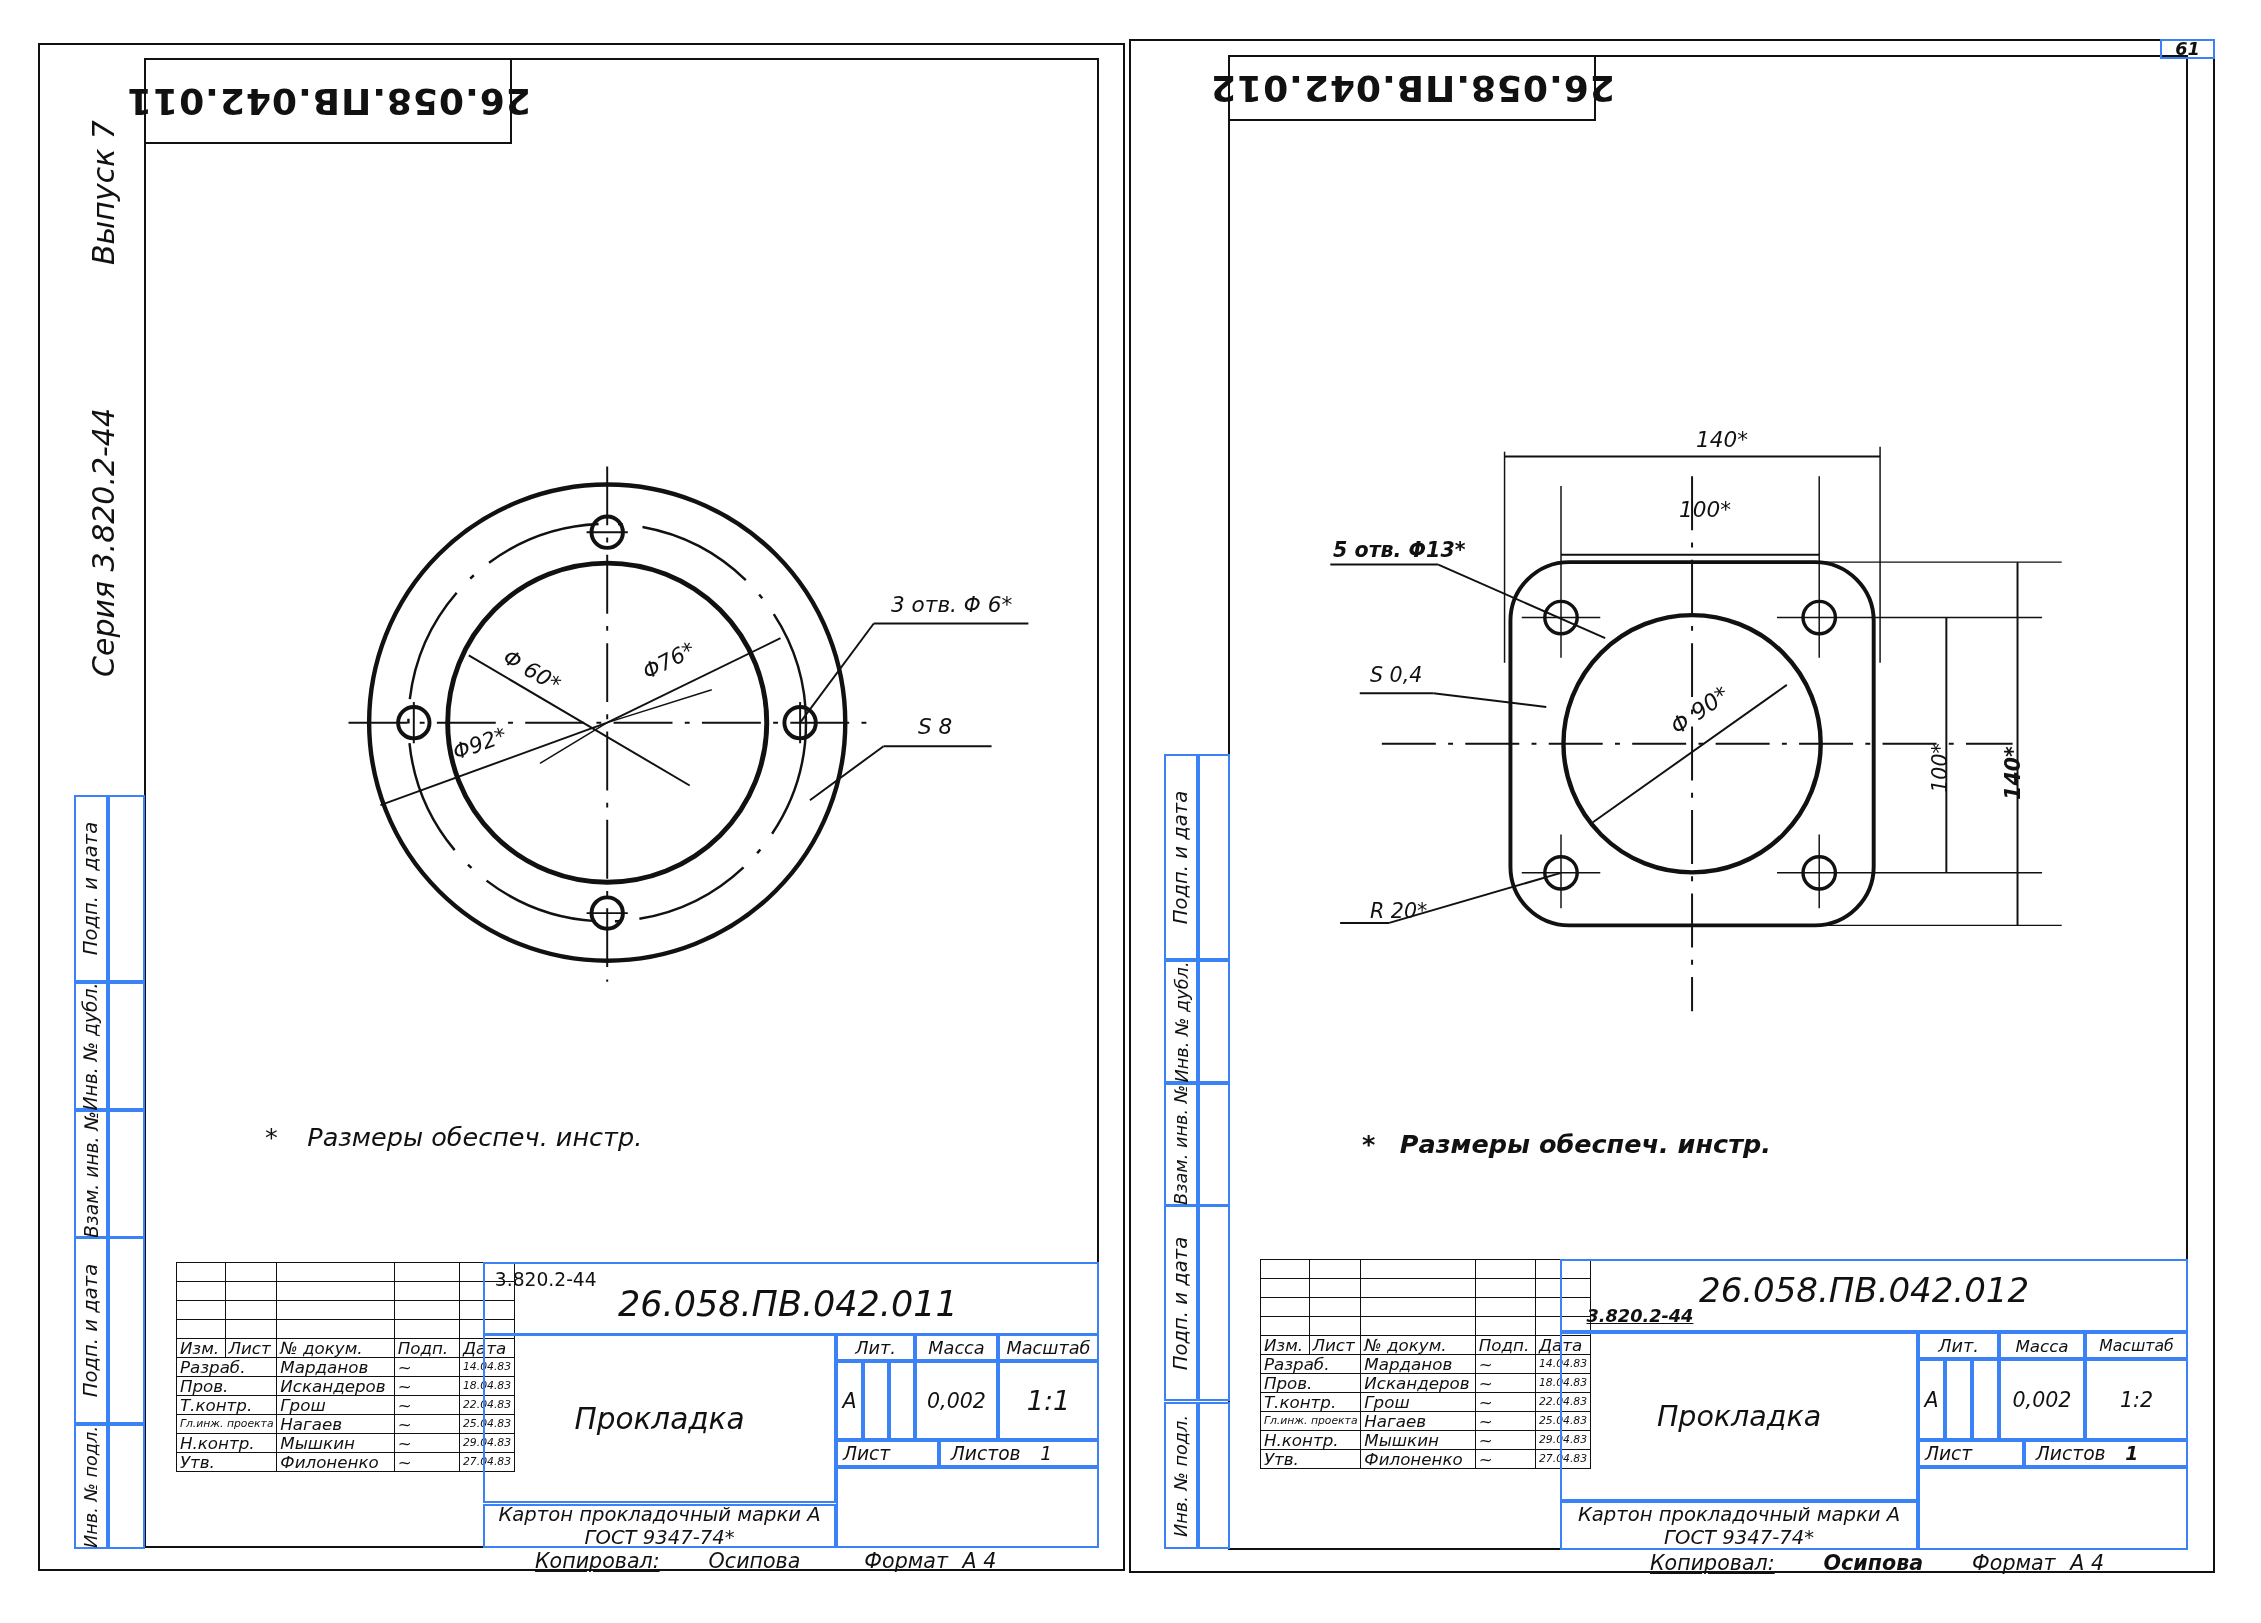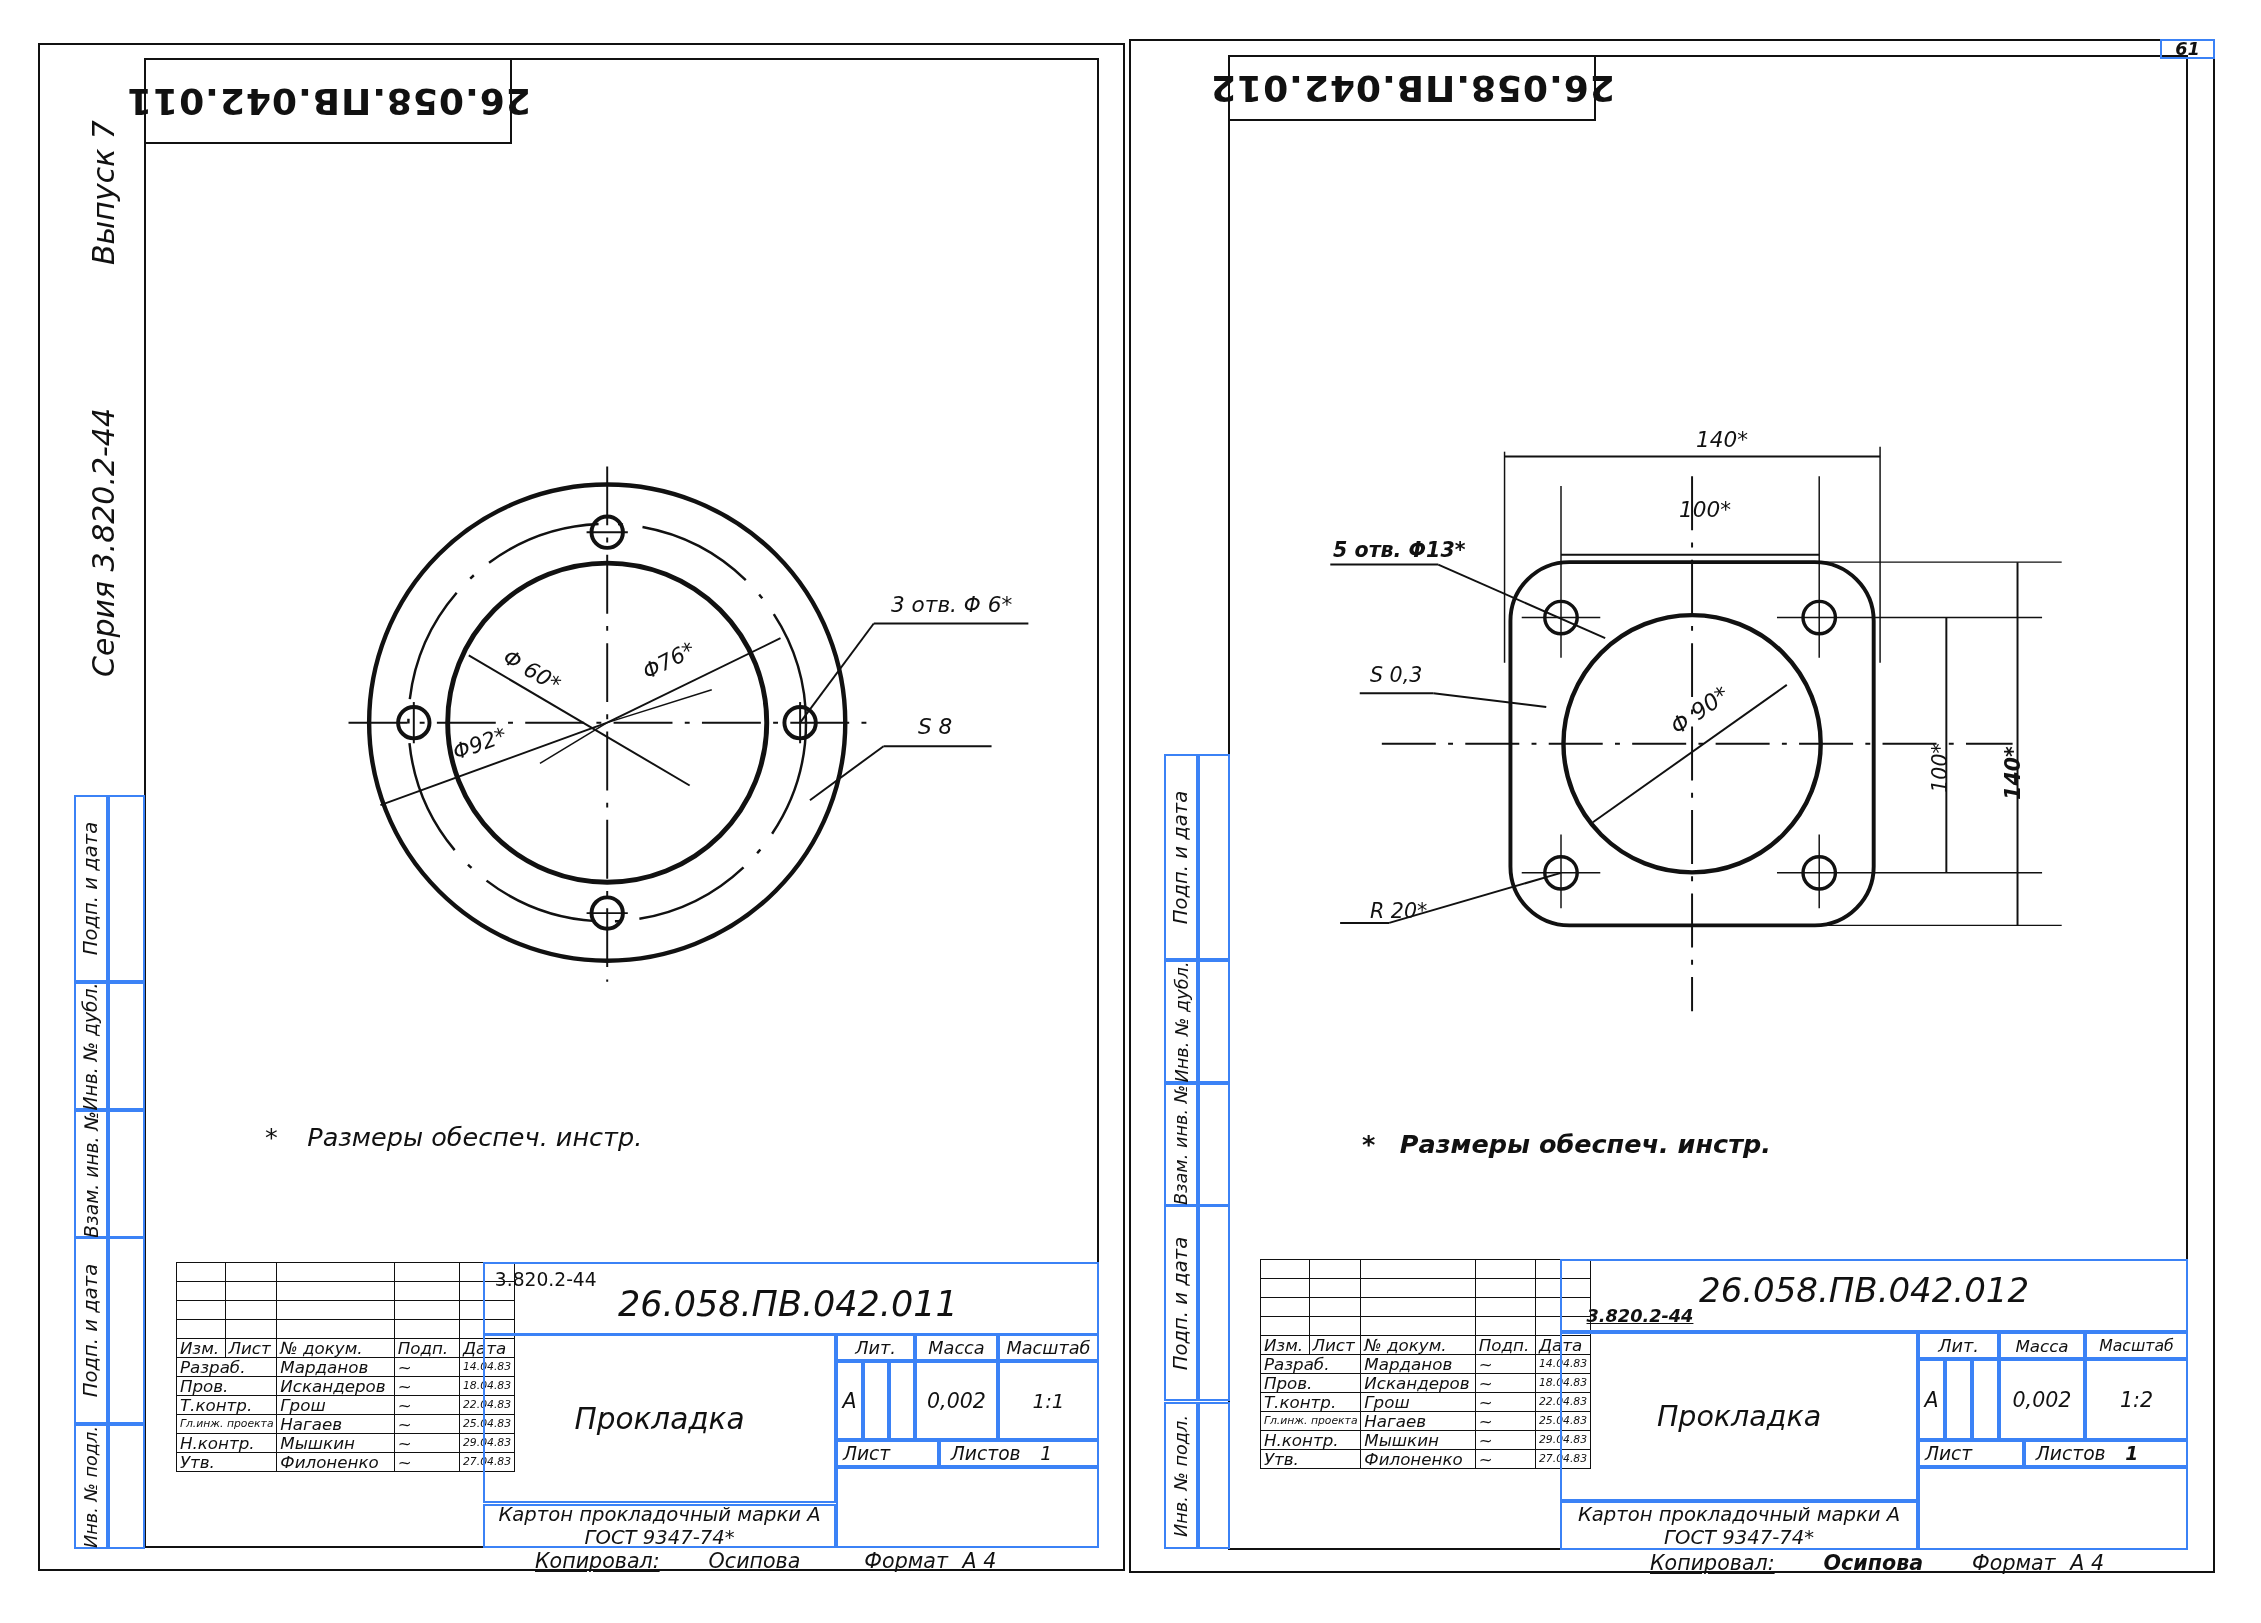--- a/index.html
+++ b/index.html
@@ -201,21 +201,21 @@
       </div>
     <div class="cell" style="left:836px; top:1361px; width:27px; height:79px;">
         <span style="font-size:20.6px;">А</span>
       </div>
     <div class="cell" style="left:863px; top:1361px; width:25.5px; height:79px;"></div>
     <div class="cell" style="left:889px; top:1361px; width:26px; height:79px;"></div>
     <div class="cell" style="left:915px; top:1361px; width:83px; height:79px;">
         <span style="font-size:20.6px;">0,002</span>
       </div>
     <div class="cell" style="left:998px; top:1361px; width:101px; height:79px;">
-        <span style="font-size:20px;">1:1</span>
+        <span style="font-size:27px;">1:1</span>
       </div>
     <div class="cell" style="left:836px; top:1440px; width:103px; height:27px; justify-content:flex-start; padding-left:4.9px;">
         <span style="font-size:18.7px;">Лист</span>
       </div>
     <div class="cell" style="left:939px; top:1440px; width:160px; height:27px; justify-content:flex-start; padding-left:9.8px;">
         <span style="font-size:18.7px; margin-right:19.6px;">Листов</span>
         <span style="font-size:18.7px;">1</span>
       </div>
     <div class="cell" style="left:836px; top:1467px; width:263px; height:81px;"></div>
 
@@ -303,21 +303,21 @@
       <line x1="2770" y1="1412" x2="2920" y2="1412" stroke-width="4"></line>
       <line x1="2920" y1="1412" x2="3150" y2="1440" stroke-width="4"></line>
 
       <line x1="2730" y1="1880" x2="2830" y2="1880" stroke-width="4"></line>
       <line x1="2830" y1="1880" x2="3180" y2="1778" stroke-width="4"></line>
     </g>
   </svg>
   <div class="hw abs" style="left:1696px; top:427px; font-size:21.6px;">140*</div>
   <div class="hw abs" style="left:1679px; top:497px; font-size:21.6px;">100*</div>
   <div class="hw abs" style="left:1333px; top:538px; font-size:20.6px; font-weight:bold;">5 отв. Φ13*</div>
-  <div class="hw abs" style="left:1370px; top:663px; font-size:20.6px;">S 0,3</div>
+  <div class="hw abs" style="left:1370px; top:663px; font-size:20.6px;">S 0,4</div>
   <div class="hw abs" style="left:1667px; top:697px; font-size:22.6px; transform:rotate(-35deg);">Φ 90*</div>
   <div class="hw abs" style="left:1915px; top:756px; font-size:20.6px; transform:rotate(-90deg);">100*</div>
   <div class="hw abs" style="left:1986px; top:761px; font-size:20.6px; font-weight:bold; transform:rotate(-90deg);">140*</div>
   <div class="hw abs" style="left:1370px; top:899px; font-size:20.6px;">R 20*</div>
 
   <div class="hw abs" style="left:1362px; top:1129px; font-size:25.5px; font-weight:bold;">
     <span style="margin-right:24.5px;">*</span><span>Размеры обеспеч. инстр.</span>
   </div>
 
   <div>

